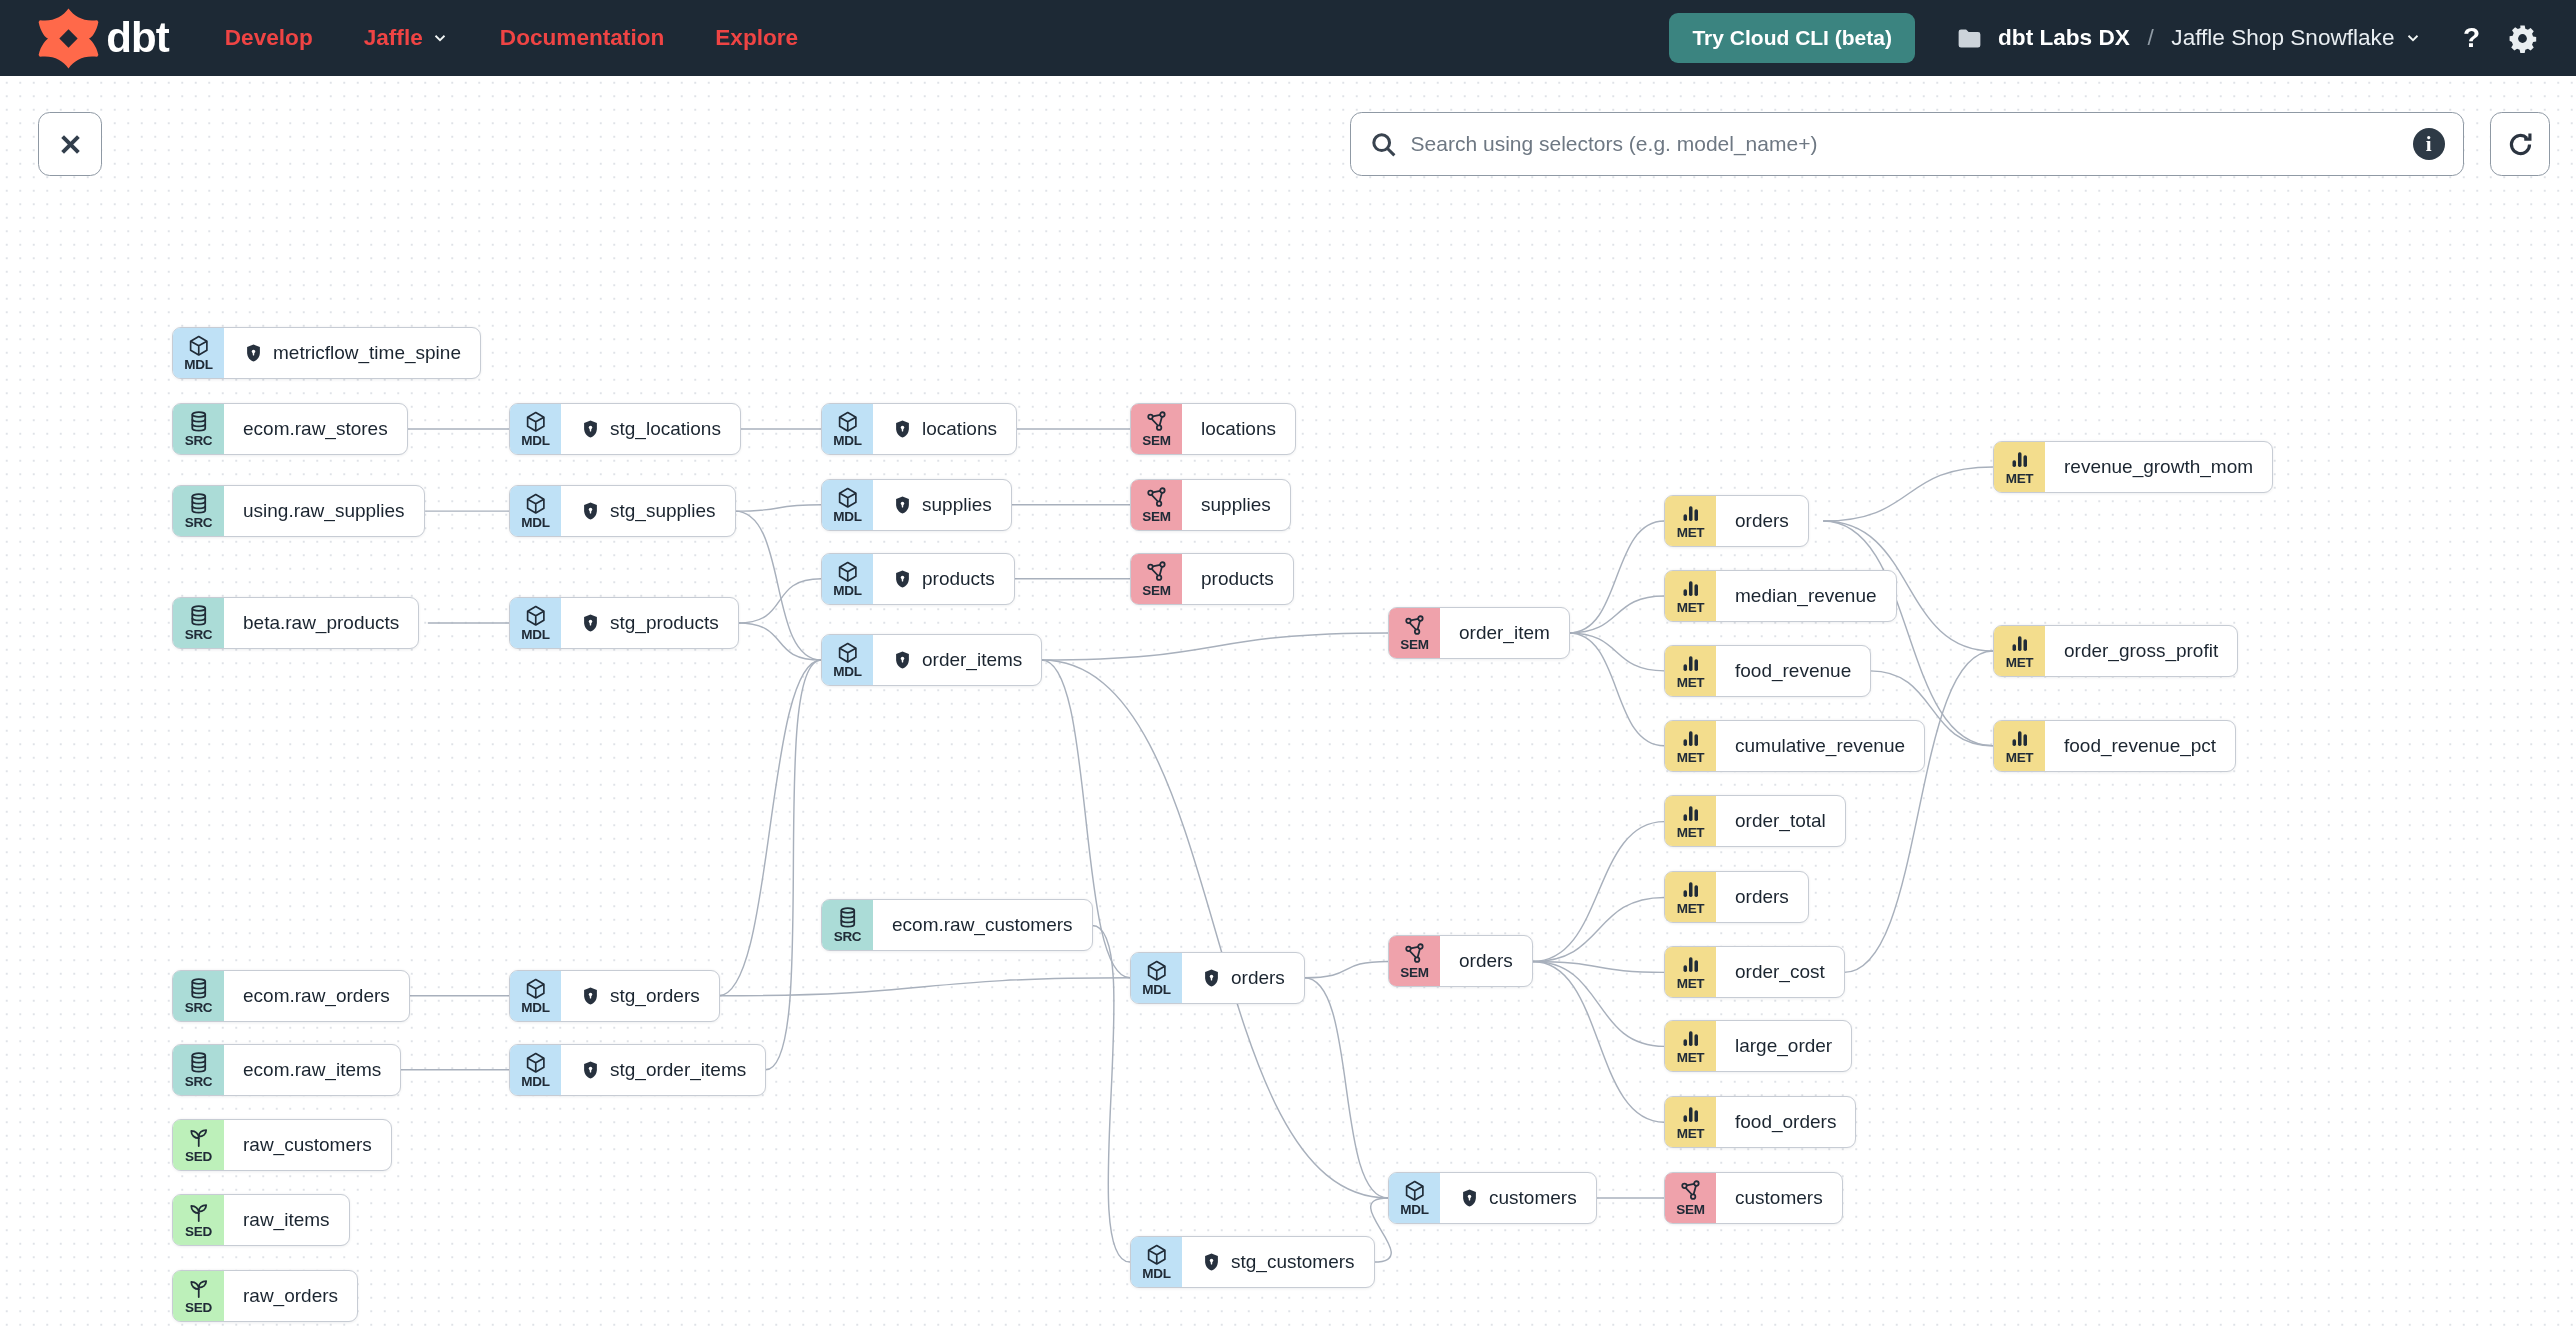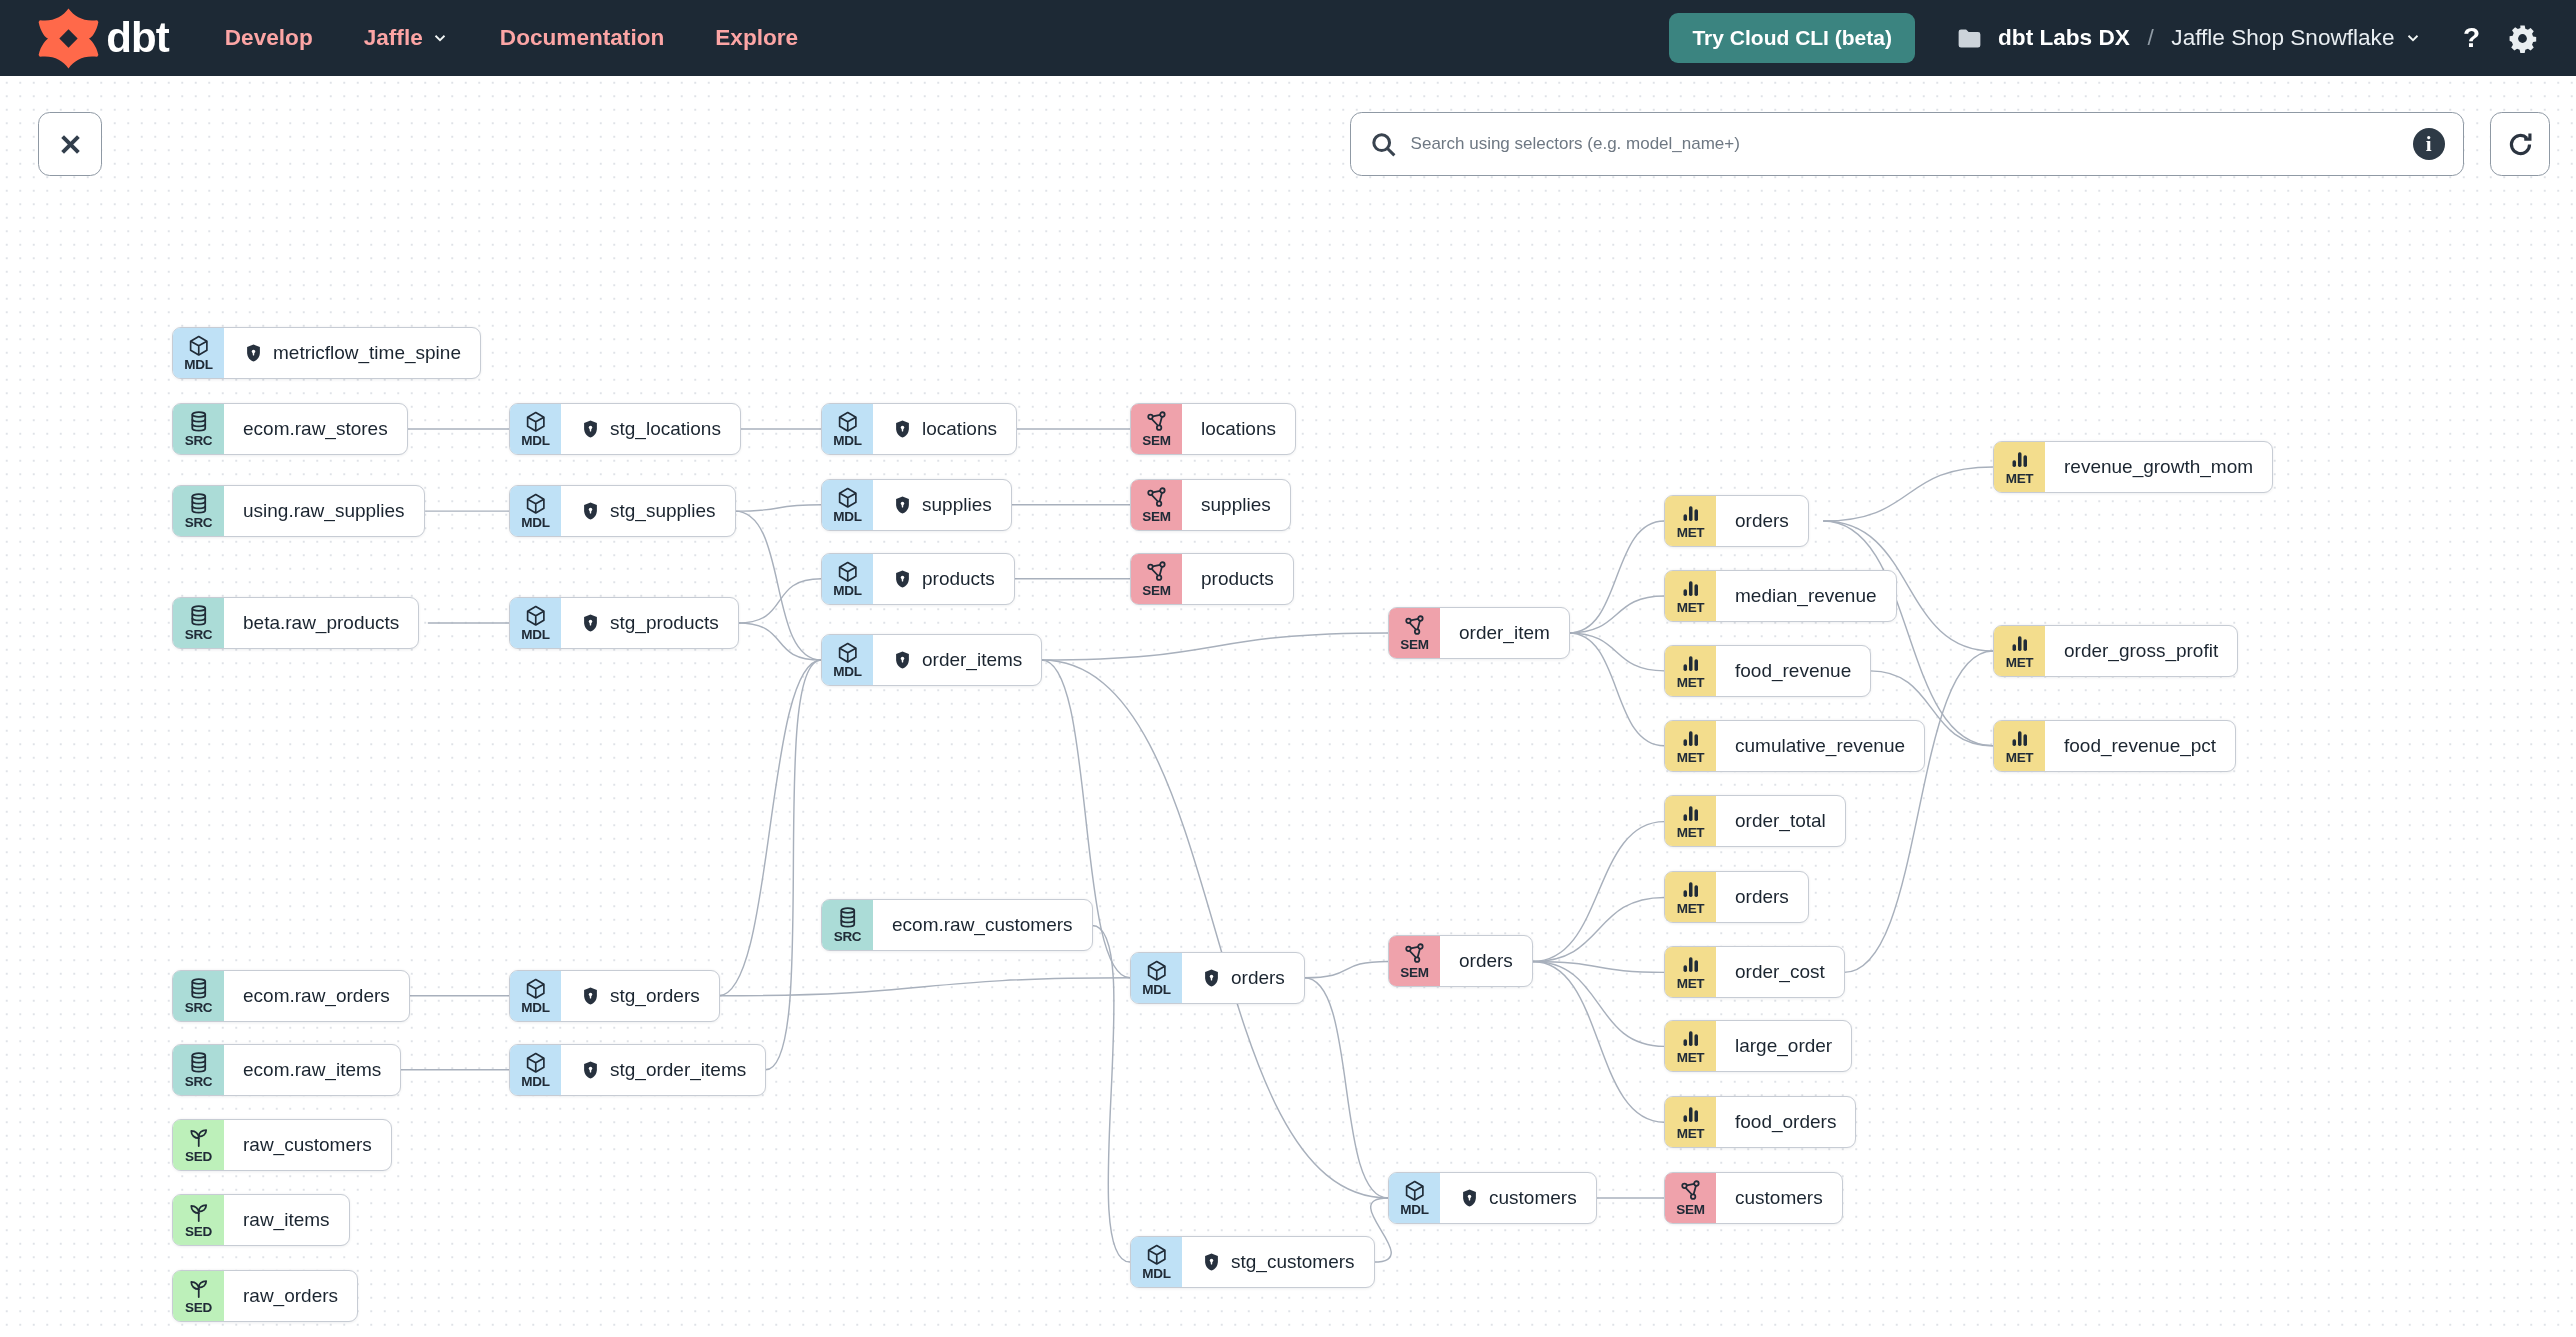--- a/index.html
+++ b/index.html
@@ -6,21 +6,21 @@
   html,body { width:2576px; height:1338px; overflow:hidden; background:#fff;
               font-family:"Liberation Sans", sans-serif; }
 
   
   .app-header { position:absolute; left:0; top:0; width:100%; height:76px;
     background:#1d2935; display:flex; align-items:center; padding:0 38px; z-index:10; }
   .brand { display:flex; align-items:center; gap:7.2px; }
   .brand svg { width:61px; height:61px; }
   .brand-text { color:#fff; font-size:42px; font-weight:700; letter-spacing:-0.9px; }
   .main-nav { display:flex; align-items:center; gap:51px; margin-left:56px; }
-  .nav-item { color:#fca5a5; font-size:22.6px; font-weight:600; text-decoration:none;
+  .nav-item { color:#ef4444; font-size:22.6px; font-weight:600; text-decoration:none;
     display:flex; align-items:center; gap:8.1px; cursor:pointer; }
   .chev { width:18px; height:18px; stroke:#f2f6f6; stroke-width:2.4; fill:none; }
   .header-right { margin-left:auto; display:flex; align-items:center; gap:27px; }
   .cta-btn { background:#3b8480; color:#fff; border:none; border-radius:9px;
     padding:12.6px 23.5px; font-size:21px; font-weight:600; cursor:pointer;
     font-family:"Liberation Sans", sans-serif; }
   .account-group { display:flex; align-items:center; gap:14px; margin-left:12.6px; }
   .folder-ic { width:29px; height:29px; }
   .account-name { color:#fff; font-size:22.6px; font-weight:700; }
   .crumb-sep { color:#909ba5; font-size:22.6px; padding:0 3.6px; }
@@ -38,21 +38,21 @@
 
   
   .tool { position:absolute; z-index:5; background:#fff; border:1.4px solid #8f99a4;
     border-radius:11.7px; display:flex; align-items:center; }
   .close-btn { left:38px; top:36px; width:64px; height:64px; justify-content:center; cursor:pointer; }
   .close-btn svg { width:27px; height:27px; stroke:#323e4c; stroke-width:3.4; }
   .breadcrumb-btn { left:112px; top:36px; height:64px; padding:0 27px; font-size:21px;
     color:#1f2a36; cursor:pointer; white-space:nowrap; }
   .search-box { left:1350px; top:36px; width:1114px; height:64px; padding:0 18px; gap:12.6px; }
   .search-box svg.mag { width:29px; height:29px; stroke:#39434f; stroke-width:2.5; fill:none; flex:none; }
-  .search-box input { flex:1; border:none; outline:none; font-size:17px; color:#b91c1c;
+  .search-box input { flex:1; border:none; outline:none; font-size:21px; color:#b91c1c;
     font-family:"Liberation Sans", sans-serif; background:transparent; }
   .search-box input::placeholder { color:#6e7883; }
   .info-badge { width:32.5px; height:32.5px; border-radius:50%; background:#2e3a46; color:#fff;
     font-size:21px; font-weight:700; font-family:"Liberation Serif", serif;
     display:flex; align-items:center; justify-content:center; flex:none; cursor:pointer; }
   .refresh-btn { left:2490px; top:36px; width:60px; height:64px; justify-content:center; cursor:pointer; }
   .refresh-btn svg { width:29px; height:29px; stroke:#2b3440; stroke-width:2.6; fill:none; }
 
   
   .node { position:absolute; z-index:2; display:inline-flex; align-items:stretch; height:52px;

